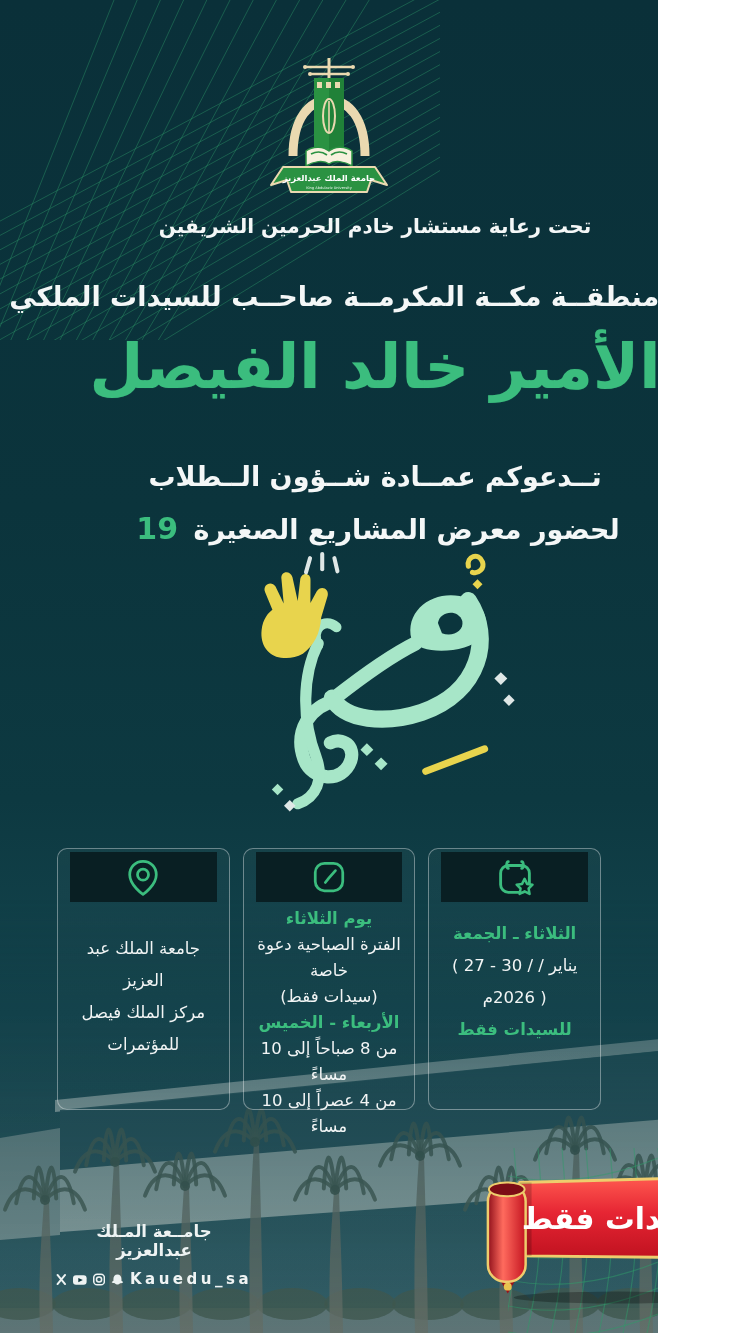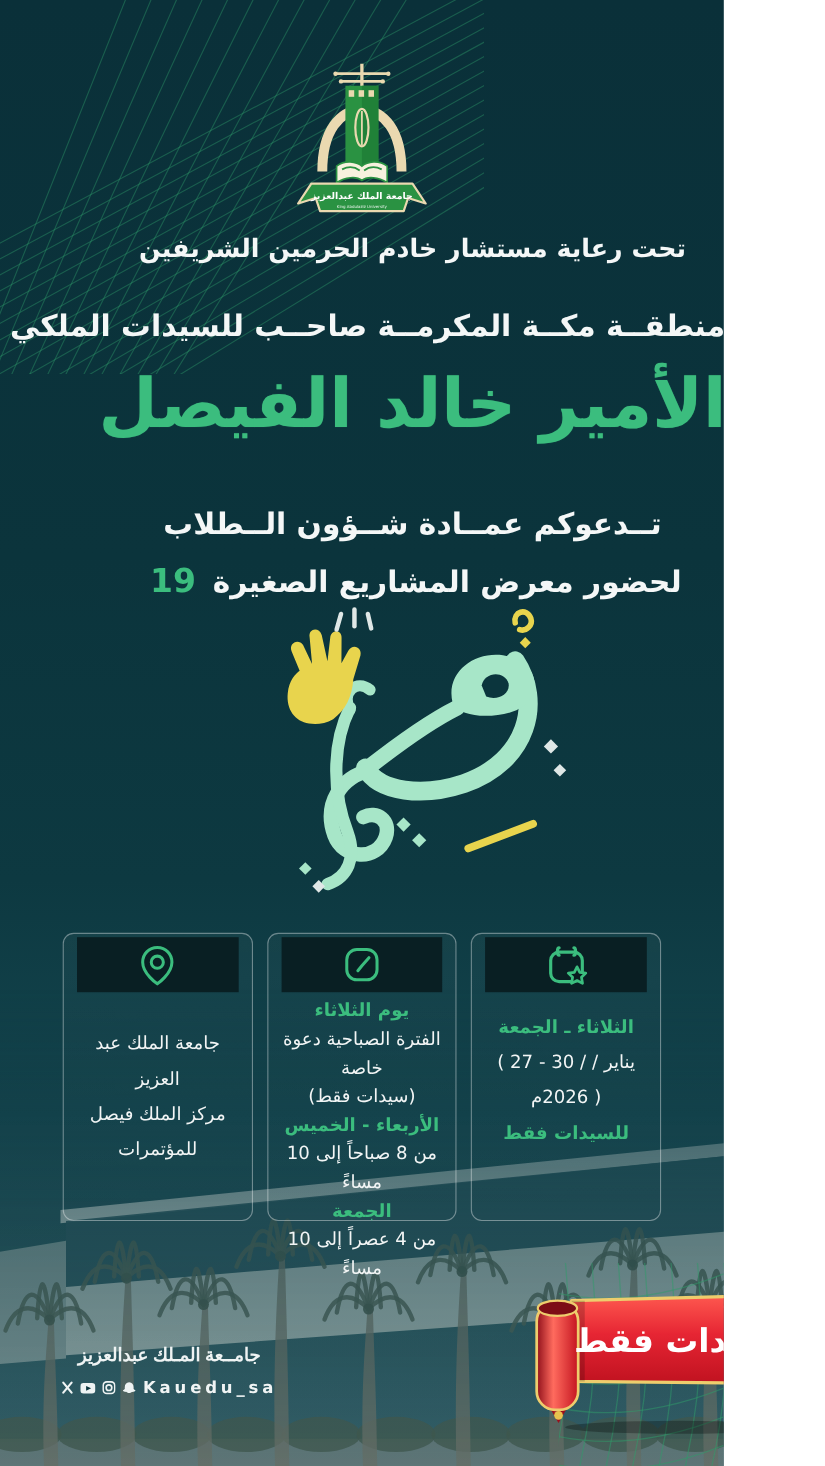--- a/index.html
+++ b/index.html
@@ -8,21 +8,21 @@
     background:linear-gradient(180deg,#0a3039 0%,#0b343c 38%,#0d3941 60%,#14454e 76%,#27565e 90%,#33606a 100%);}
   svg{display:block;}
   
   .mesh-tl{position:absolute;top:0;left:0;}
   .net-br{position:absolute;top:1148px;right:0;}
   
   .kau-logo{position:absolute;top:54px;left:50%;transform:translateX(-50%);}
   
   .h-line{position:absolute;left:0;width:750px;text-align:center;color:#f4f7f7;
     font-weight:bold;direction:rtl;letter-spacing:0;}
-  .line1{top:214px;font-size:23px;}
+  .line1{top:214px;font-size:20px;}
   .line2{top:281px;font-size:27px;}
   .prince{position:absolute;top:330px;left:0;width:750px;text-align:center;direction:rtl;
     color:#3bbd7e;font-size:62px;font-weight:bold;text-shadow:0 0 1px rgba(59,189,126,.4);}
   .invite1{top:461px;font-size:27px;}
   .invite2{top:511px;font-size:27px;}
   .edition{color:#3bbd7e;font-size:30px;padding:0 6px;}
   
   .event-logo{position:absolute;top:550px;left:212px;}
   
   .cards{position:absolute;top:848px;right:57px;left:57px;height:262px;display:flex;
@@ -40,21 +40,21 @@
   .ltr{direction:ltr;unicode-bidi:embed;}
   
   .photo{position:absolute;top:900px;left:0;width:750px;height:433px;
     -webkit-mask-image:linear-gradient(180deg,rgba(0,0,0,0) 0%,rgba(0,0,0,.40) 20%,rgba(0,0,0,.78) 52%,rgba(0,0,0,.95) 100%);
     mask-image:linear-gradient(180deg,rgba(0,0,0,0) 0%,rgba(0,0,0,.40) 20%,rgba(0,0,0,.78) 52%,rgba(0,0,0,.95) 100%);}
   .photo-tint{position:absolute;inset:0;background:linear-gradient(180deg,rgba(10,48,57,.55),rgba(62,92,97,.18));}
   
   .ribbon{position:absolute;top:1168px;left:474px;}
   
   .footer{position:absolute;top:1222px;left:56px;width:196px;text-align:center;color:#eef3f3;}
-  .footer-uni{font-size:16.5px;font-weight:bold;direction:rtl;margin-bottom:10px;letter-spacing:.5px;font-family:Liberation Serif, serif;}
+  .footer-uni{font-size:16.5px;font-weight:bold;direction:rtl;margin-bottom:10px;letter-spacing:.5px;}
   .footer-social{display:flex;align-items:center;justify-content:flex-start;gap:6px;direction:ltr;}
   .footer-handle{font-size:15px;letter-spacing:3.5px;color:#f0f4f4;font-weight:bold;}
 </style>
 </head>
 <body>
 
 <div class="poster">
 
   <svg class="mesh-tl" id="meshTL" width="440" height="340" viewBox="0 0 440 340">
       <line x1="-260" y1="360" x2="470" y2="-30" stroke="#2f9c6a" stroke-width="1" opacity="0.42"></line>
@@ -369,21 +369,20 @@
           <rect x="9" y="9" width="30" height="30" rx="10" fill="none" stroke="#3bbd7e" stroke-width="3"></rect>
           <path d="M24,25 L31,17 M24,25 L20,30" fill="none" stroke="#3bbd7e" stroke-width="3" stroke-linecap="round"></path>
         </svg>
       </div>
       <div class="card-body">
         <div class="g">يوم الثلاثاء</div>
         <div class="w">الفترة الصباحية دعوة خاصة</div>
         <div class="w">(سيدات فقط)</div>
         <div class="g">الأربعاء - الخميس</div>
         <div class="w">من 8 صباحاً إلى 10 مساءً</div>
-        <div class="g">الجمعة</div>
         <div class="w">من 4 عصراً إلى 10 مساءً</div>
       </div>
     </div>
 
     <div class="card">
       <div class="card-band">
         <svg width="44" height="44" viewBox="0 0 48 48">
           <path d="M24,7 C15.5,7 9.5,13.5 9.5,21.5 C9.5,33 24,43 24,43 C24,43 38.5,33 38.5,21.5 C38.5,13.5 32.5,7 24,7 Z" fill="none" stroke="#3bbd7e" stroke-width="3" stroke-linejoin="round"></path>
           <circle cx="24" cy="21.5" r="6" fill="none" stroke="#3bbd7e" stroke-width="3"></circle>
         </svg>

